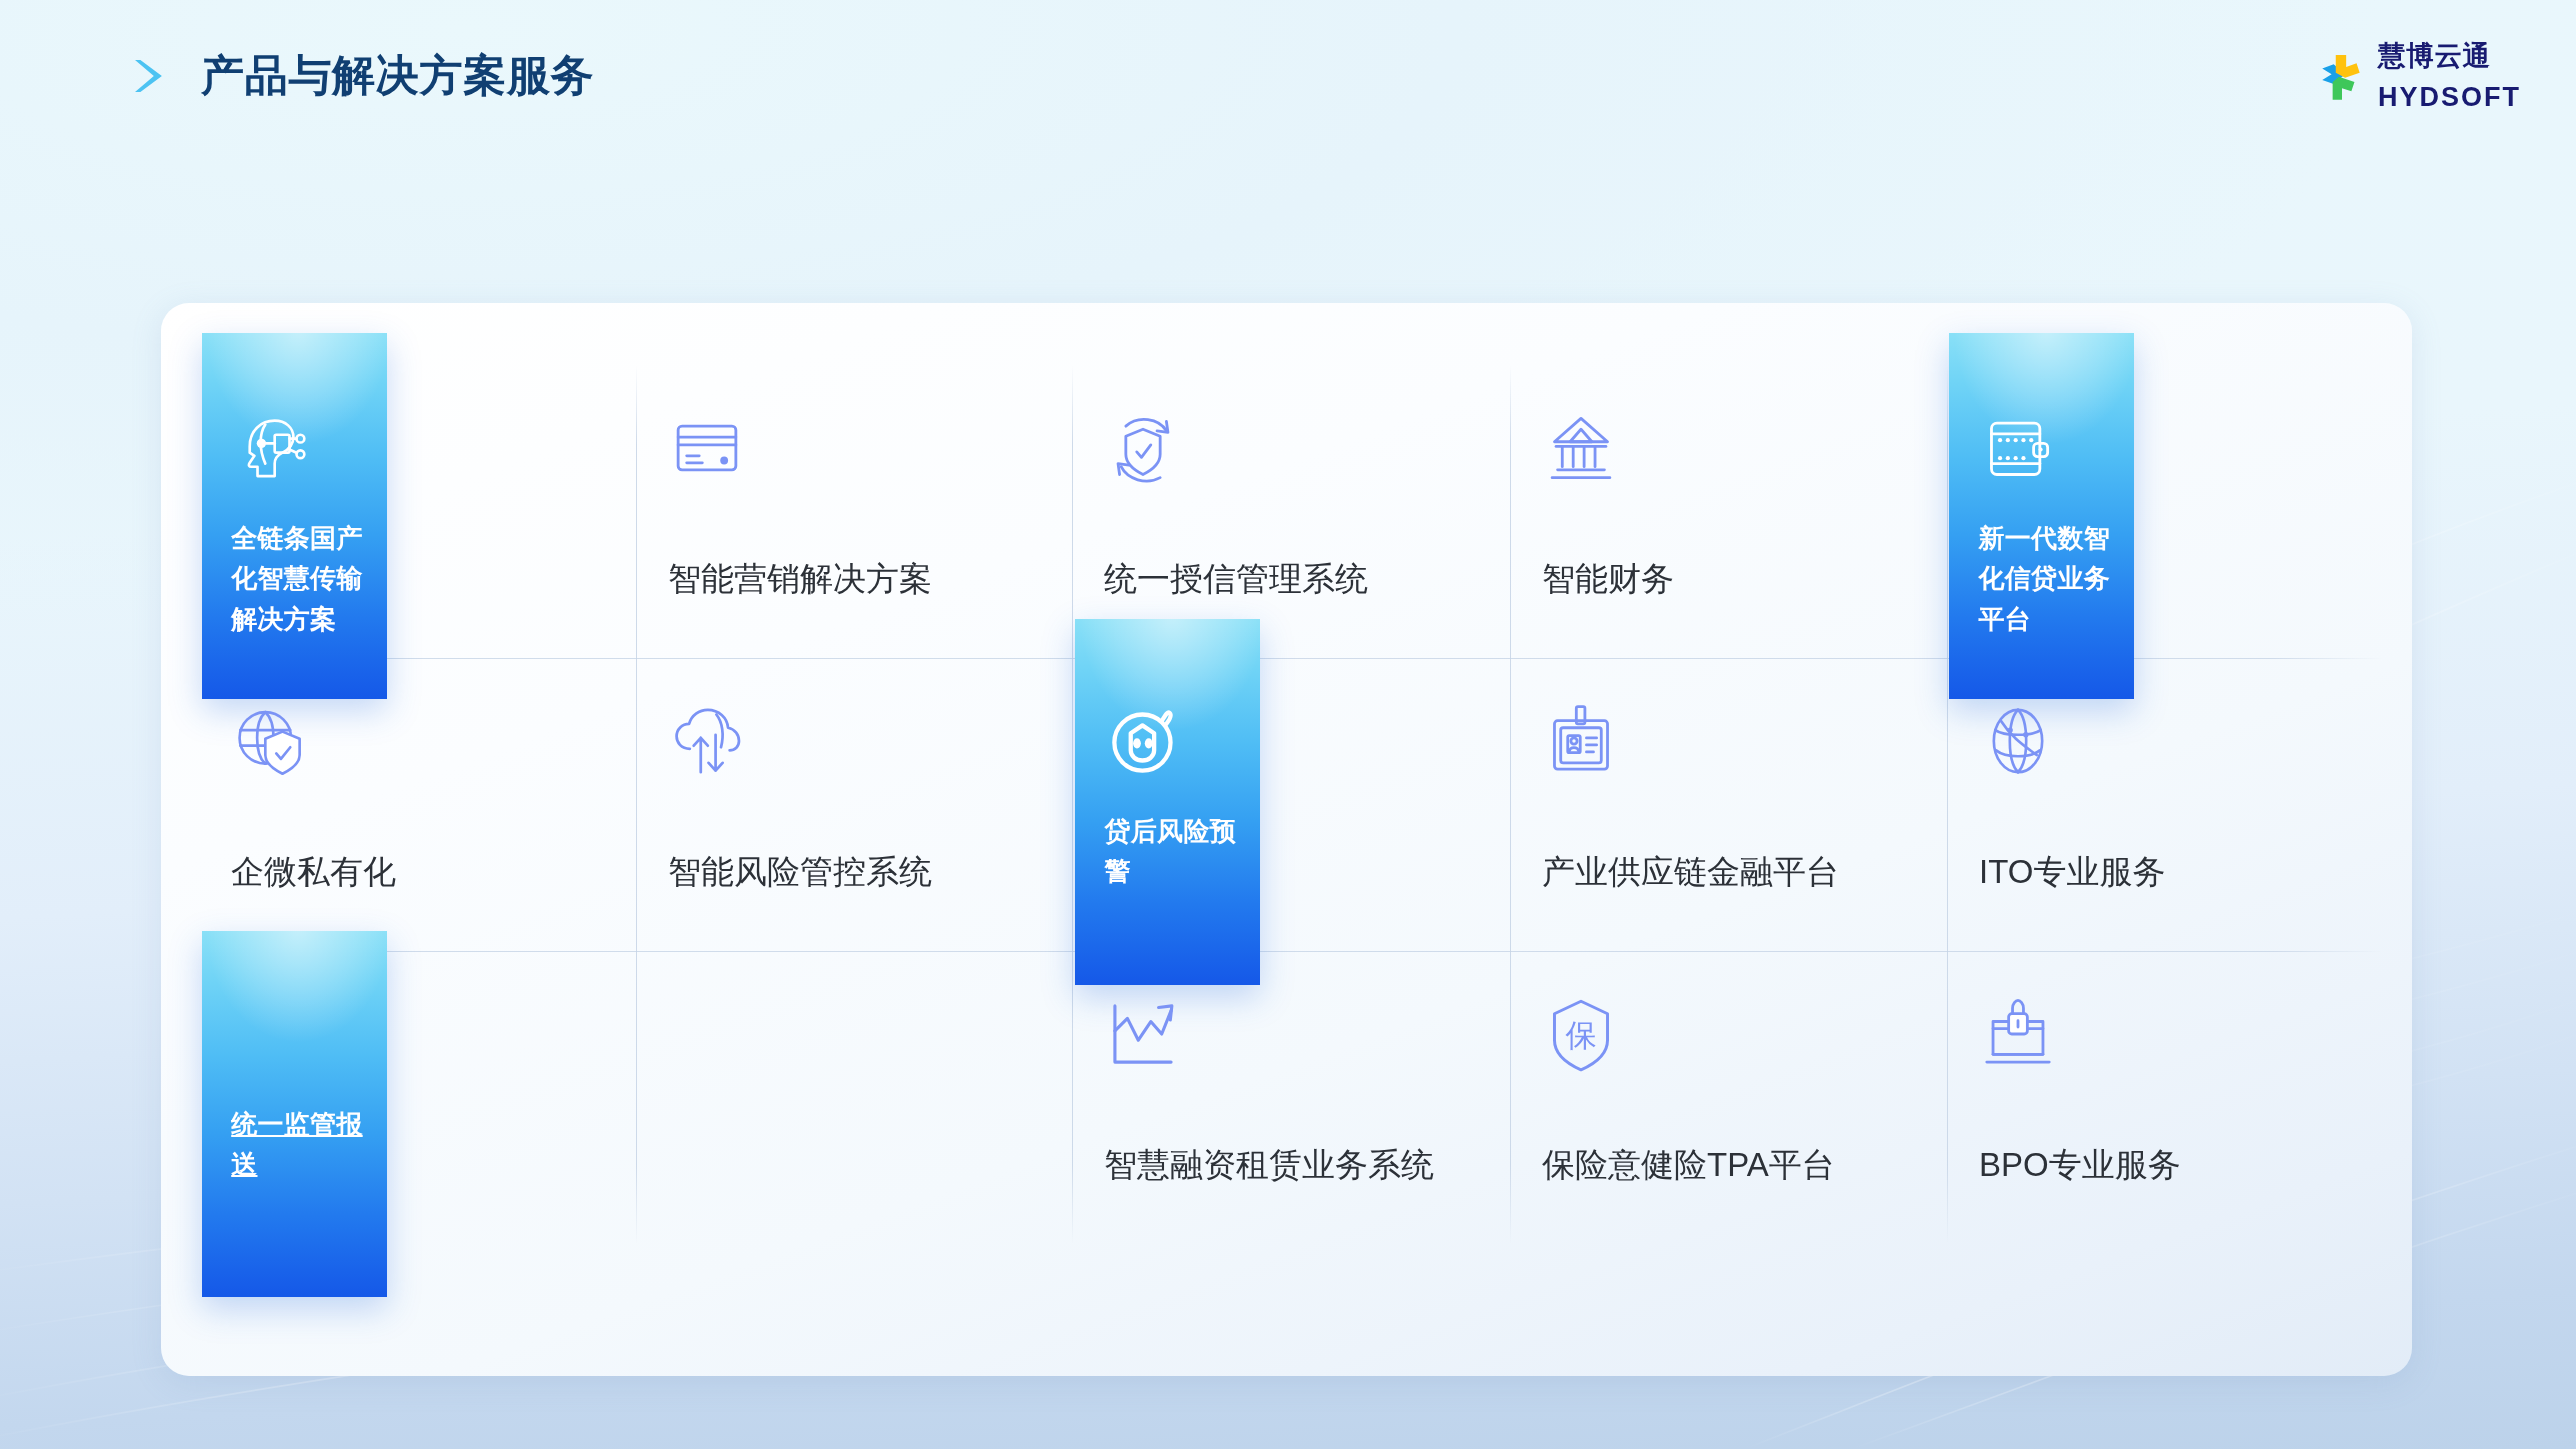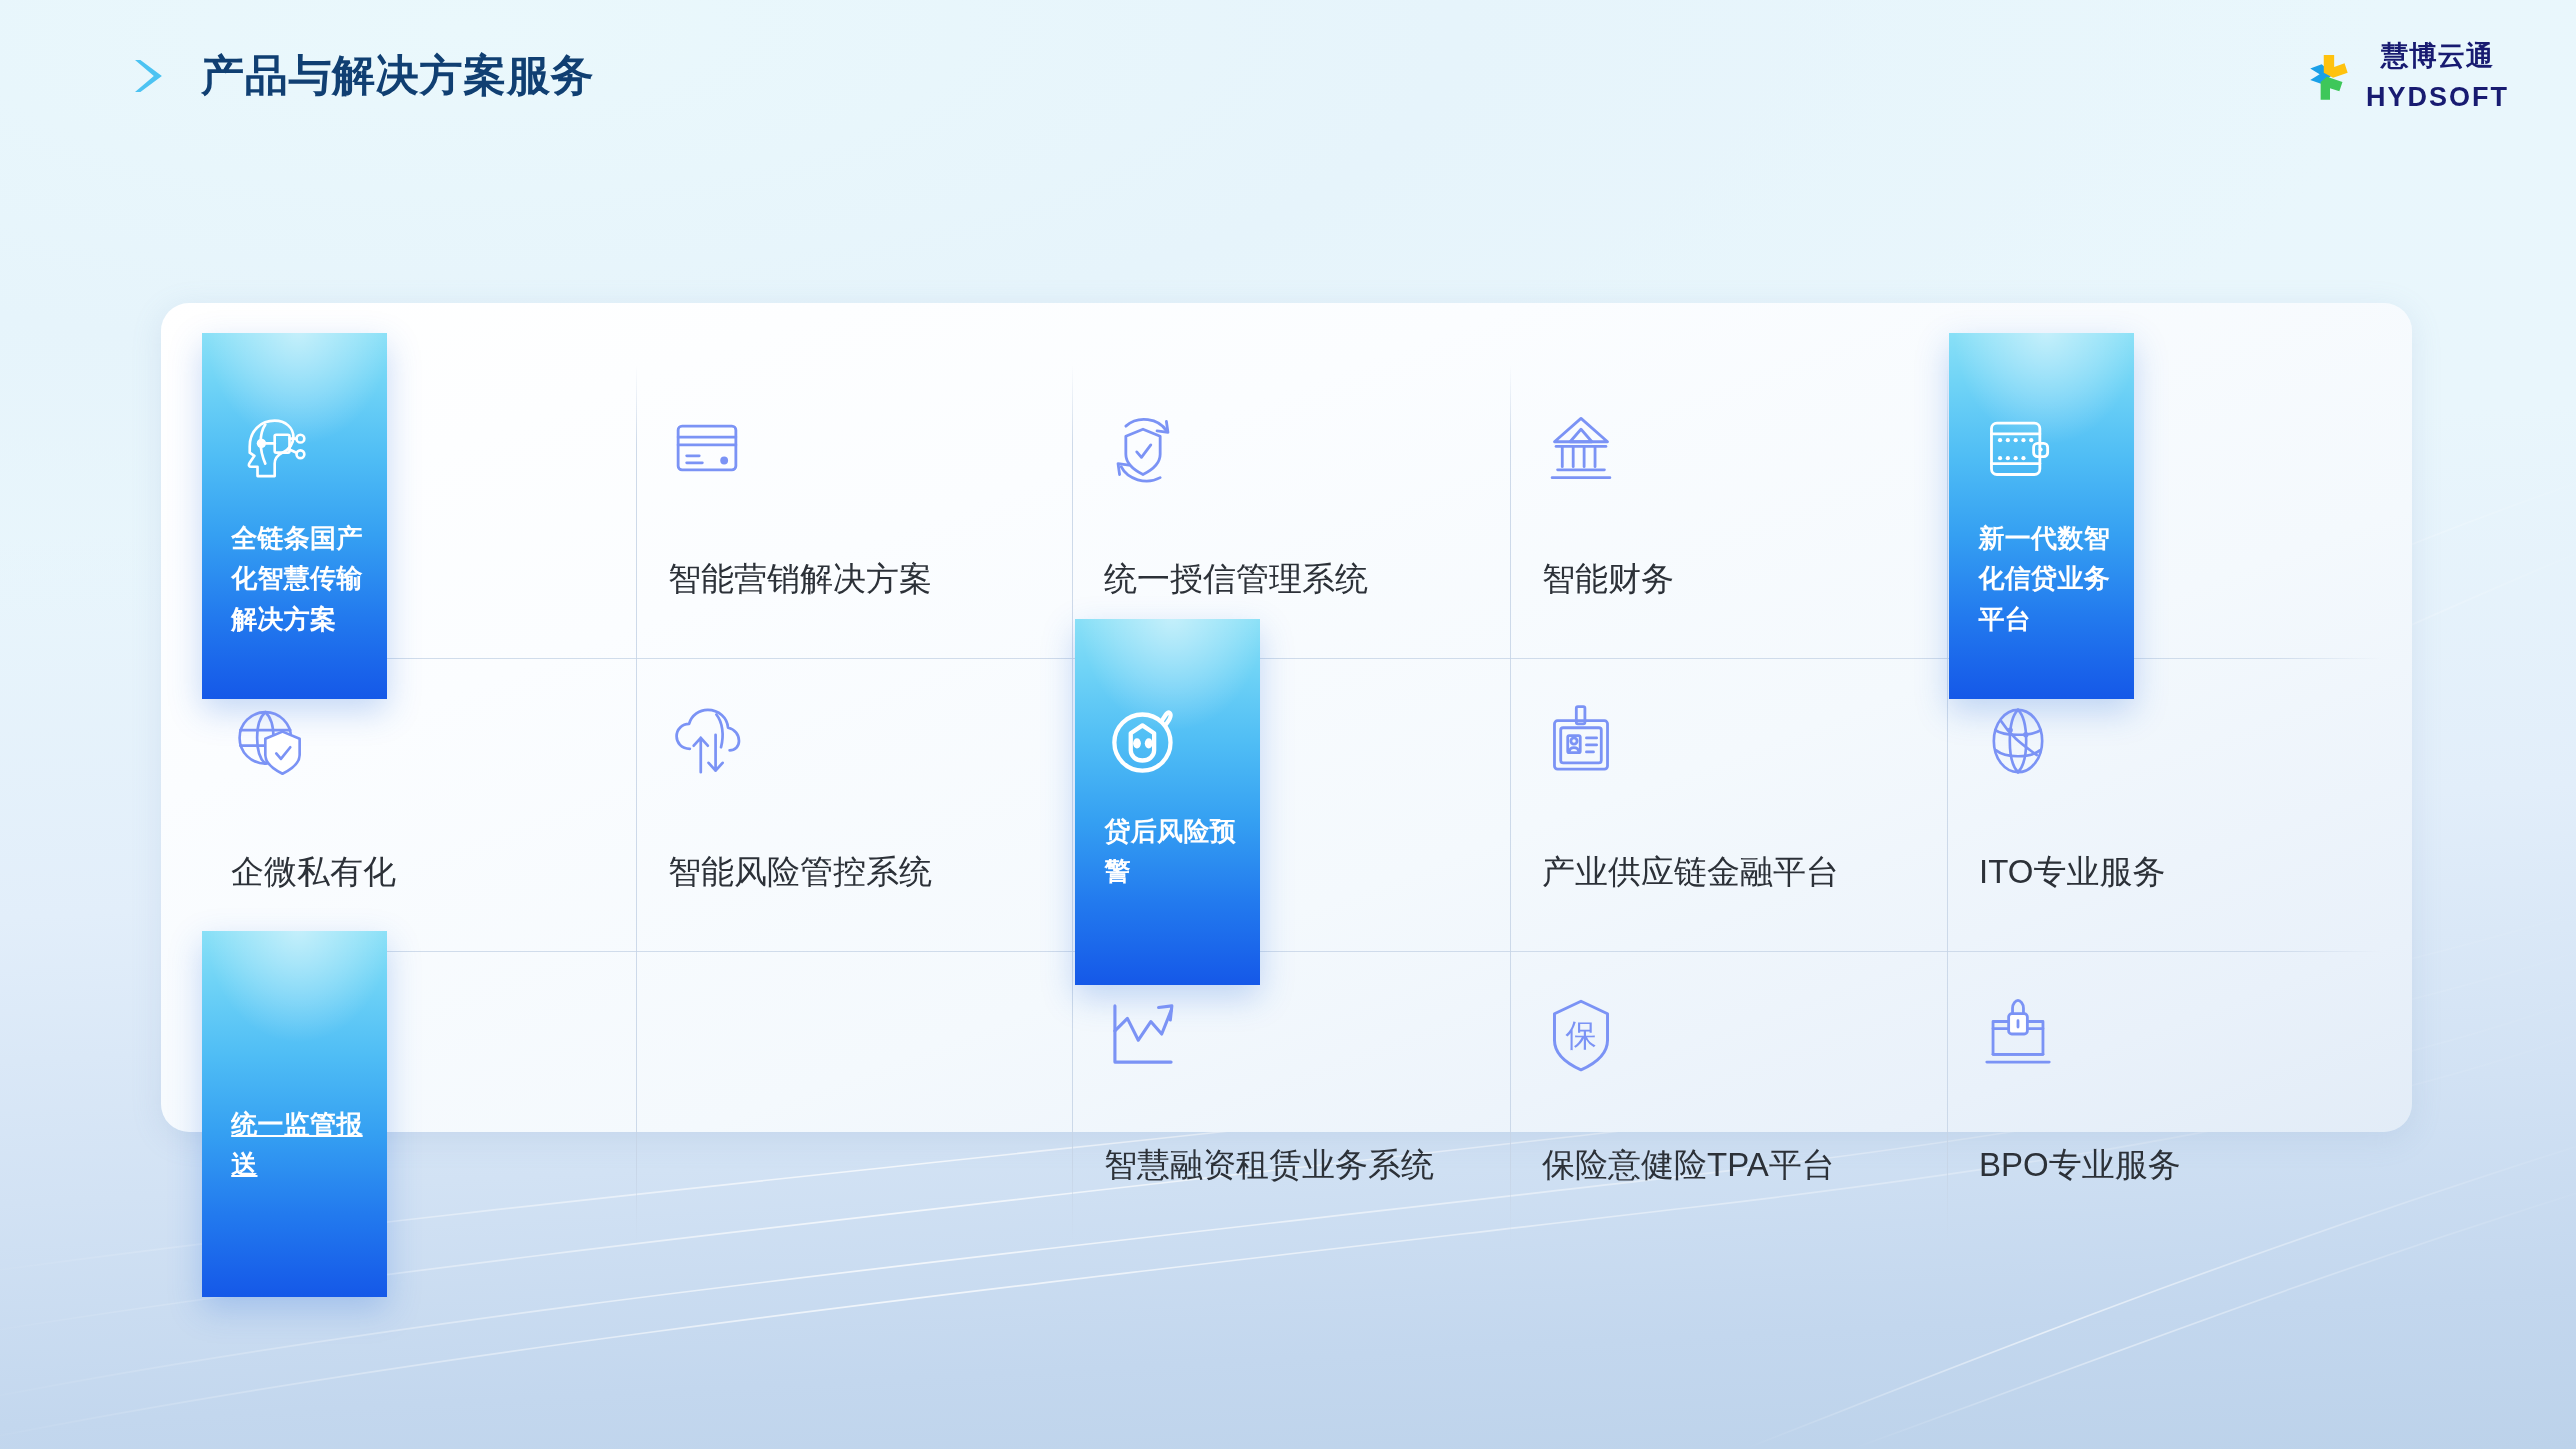--- a/index.html
+++ b/index.html
@@ -20,30 +20,30 @@
   #header{position:absolute;left:0;top:0;width:100%;height:114px;}
   #title-arrow{
     position:absolute;left:131px;top:76px;width:47px;height:38px;
     transform:translateY(-50%);
   }
   #page-title{
     position:absolute;left:201px;top:76px;transform:translateY(-50%);
     font-size:43px;font-weight:bold;color:#103f72;letter-spacing:0.7px;
     white-space:nowrap;
   }
-  #brand{position:absolute;right:67px;top:76px;transform:translateY(-50%);
-    display:flex;align-items:center;gap:10px;text-align:center;}
+  #brand{position:absolute;right:55px;top:76px;transform:translateY(-50%);
+    display:flex;align-items:center;gap:10px;}
   #brand-mark{width:52px;height:52px;flex:none;}
   #brand-text{display:flex;flex-direction:column;justify-content:center;line-height:1;}
   #brand-cn{font-size:27.5px;font-weight:bold;color:#181b71;letter-spacing:0.7px;}
   #brand-en{font-size:27px;font-weight:bold;color:#181b71;letter-spacing:2px;margin-top:14px;}
 
   
   #panel{
-    position:absolute;left:161px;top:303px;width:2251px;height:829px;
+    position:absolute;left:161px;top:303px;width:2251px;height:1073px;
     border-radius:28px;
     background:linear-gradient(160deg,#ffffff 0%,#fbfdff 30%,#f4f9fd 62%,#e9f1fa 88%,#e2ecf7 100%);
     box-shadow:0 6.7px 31px rgba(120,150,190,.16);
     overflow:visible;
   }
   
   #grid{
     position:absolute;left:38px;top:62px;width:2184px;height:879px;
   }
   .divider-v{position:absolute;top:0;width:0.7px;

